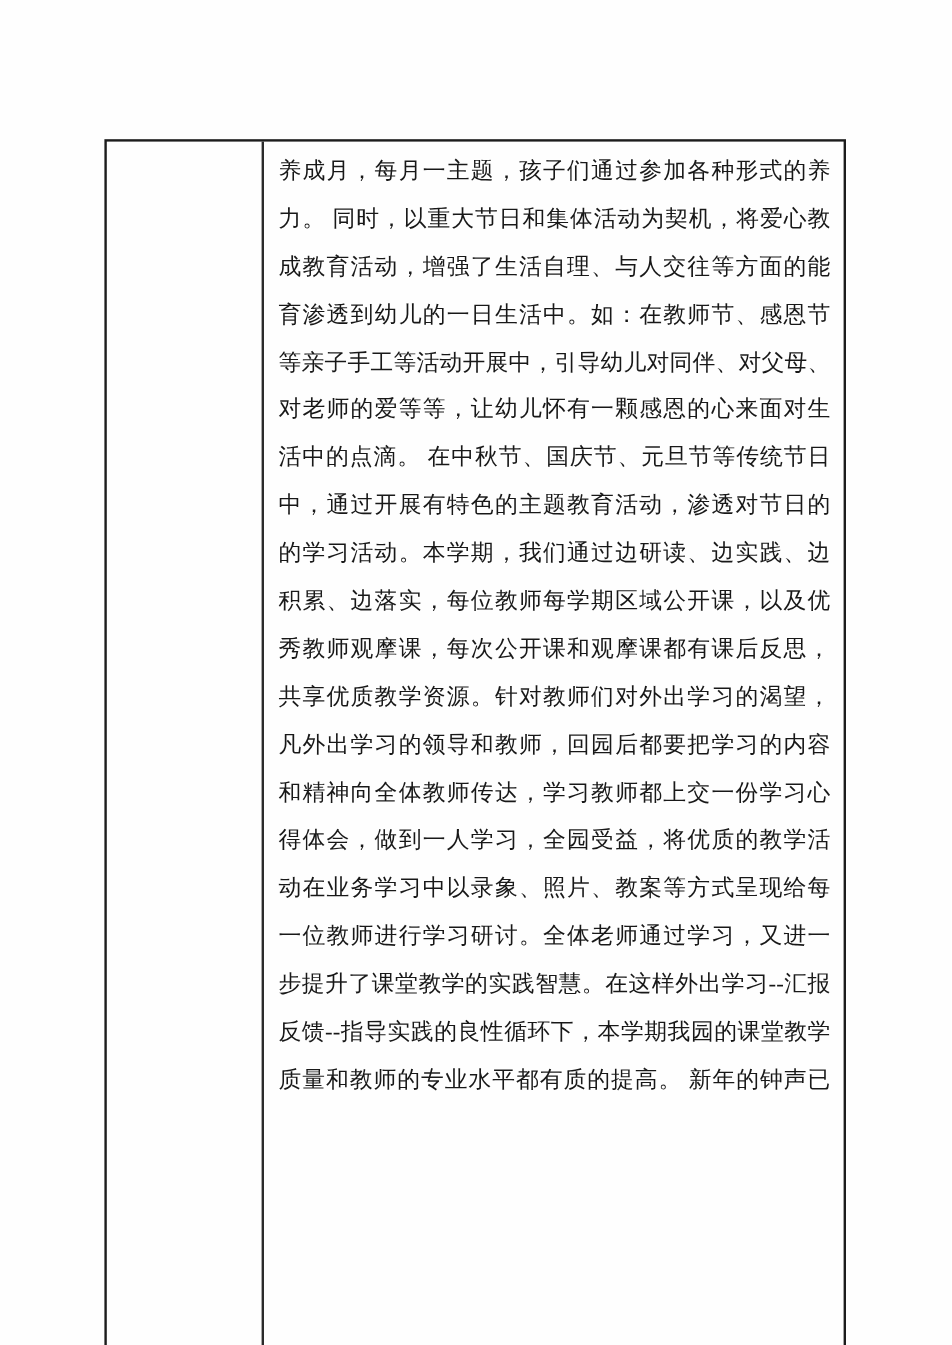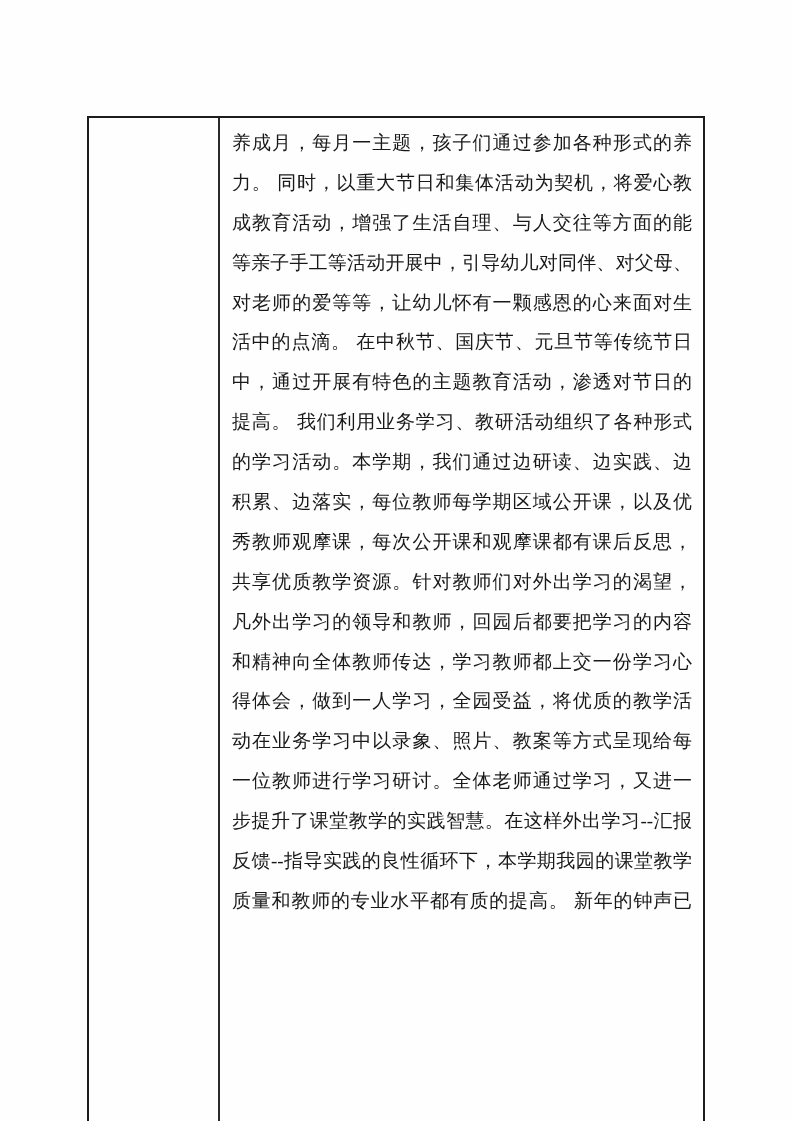--- a/index.html
+++ b/index.html
@@ -54,25 +54,25 @@
 </head>
 <body>
 
 <div class="page">
   <div class="doc-table">
     <div class="cell-left"></div>
     <div class="cell-right">
       <div class="text-line">养成月，每月一主题，孩子们通过参加各种形式的养</div>
       <div class="text-line">力。 同时，以重大节日和集体活动为契机，将爱心教</div>
       <div class="text-line">成教育活动，增强了生活自理、与人交往等方面的能</div>
+      <div class="text-line">育渗透到幼儿的一日生活中。如：在教师节、感恩节</div>
       <div class="text-line">等亲子手工等活动开展中，引导幼儿对同伴、对父母、</div>
       <div class="text-line">对老师的爱等等，让幼儿怀有一颗感恩的心来面对生</div>
       <div class="text-line">活中的点滴。 在中秋节、国庆节、元旦节等传统节日</div>
       <div class="text-line">中，通过开展有特色的主题教育活动，渗透对节日的</div>
-      <div class="text-line">提高。 我们利用业务学习、教研活动组织了各种形式</div>
       <div class="text-line">的学习活动。本学期，我们通过边研读、边实践、边</div>
       <div class="text-line">积累、边落实，每位教师每学期区域公开课，以及优</div>
       <div class="text-line">秀教师观摩课，每次公开课和观摩课都有课后反思，</div>
       <div class="text-line">共享优质教学资源。针对教师们对外出学习的渴望，</div>
       <div class="text-line">凡外出学习的领导和教师，回园后都要把学习的内容</div>
       <div class="text-line">和精神向全体教师传达，学习教师都上交一份学习心</div>
       <div class="text-line">得体会，做到一人学习，全园受益，将优质的教学活</div>
       <div class="text-line">动在业务学习中以录象、照片、教案等方式呈现给每</div>
       <div class="text-line">一位教师进行学习研讨。全体老师通过学习，又进一</div>
       <div class="text-line">步提升了课堂教学的实践智慧。在这样外出学习--汇报</div>

